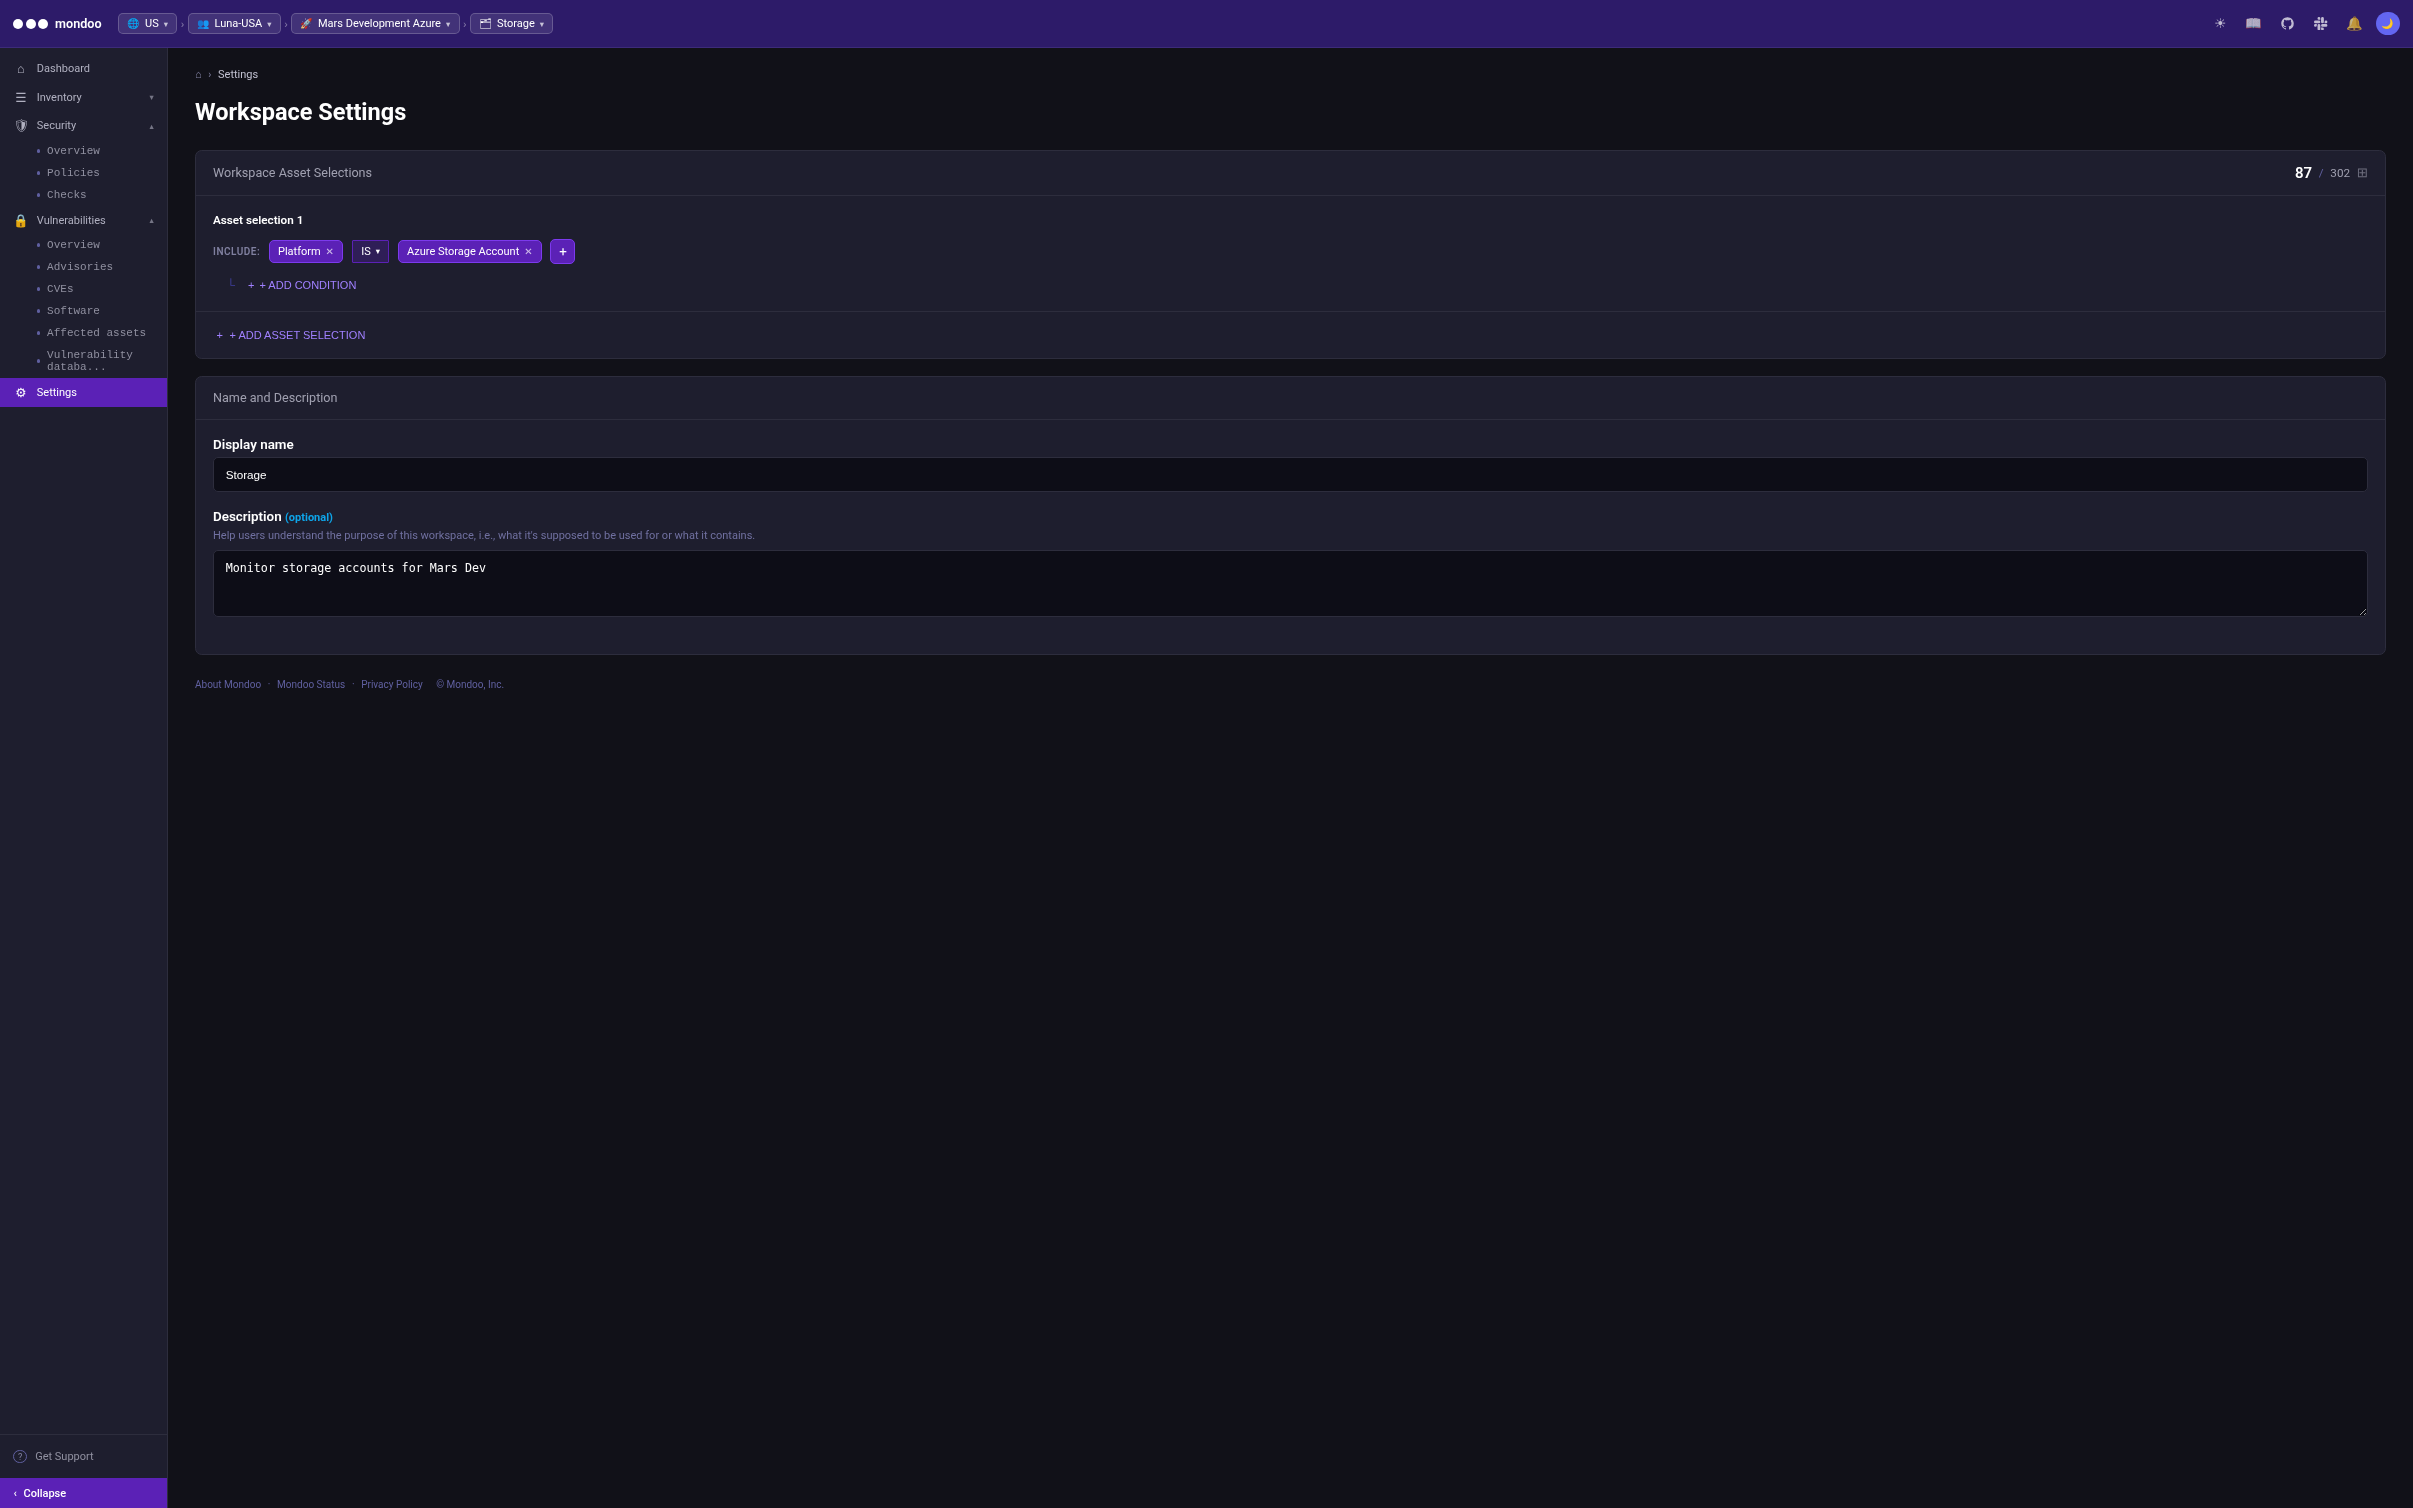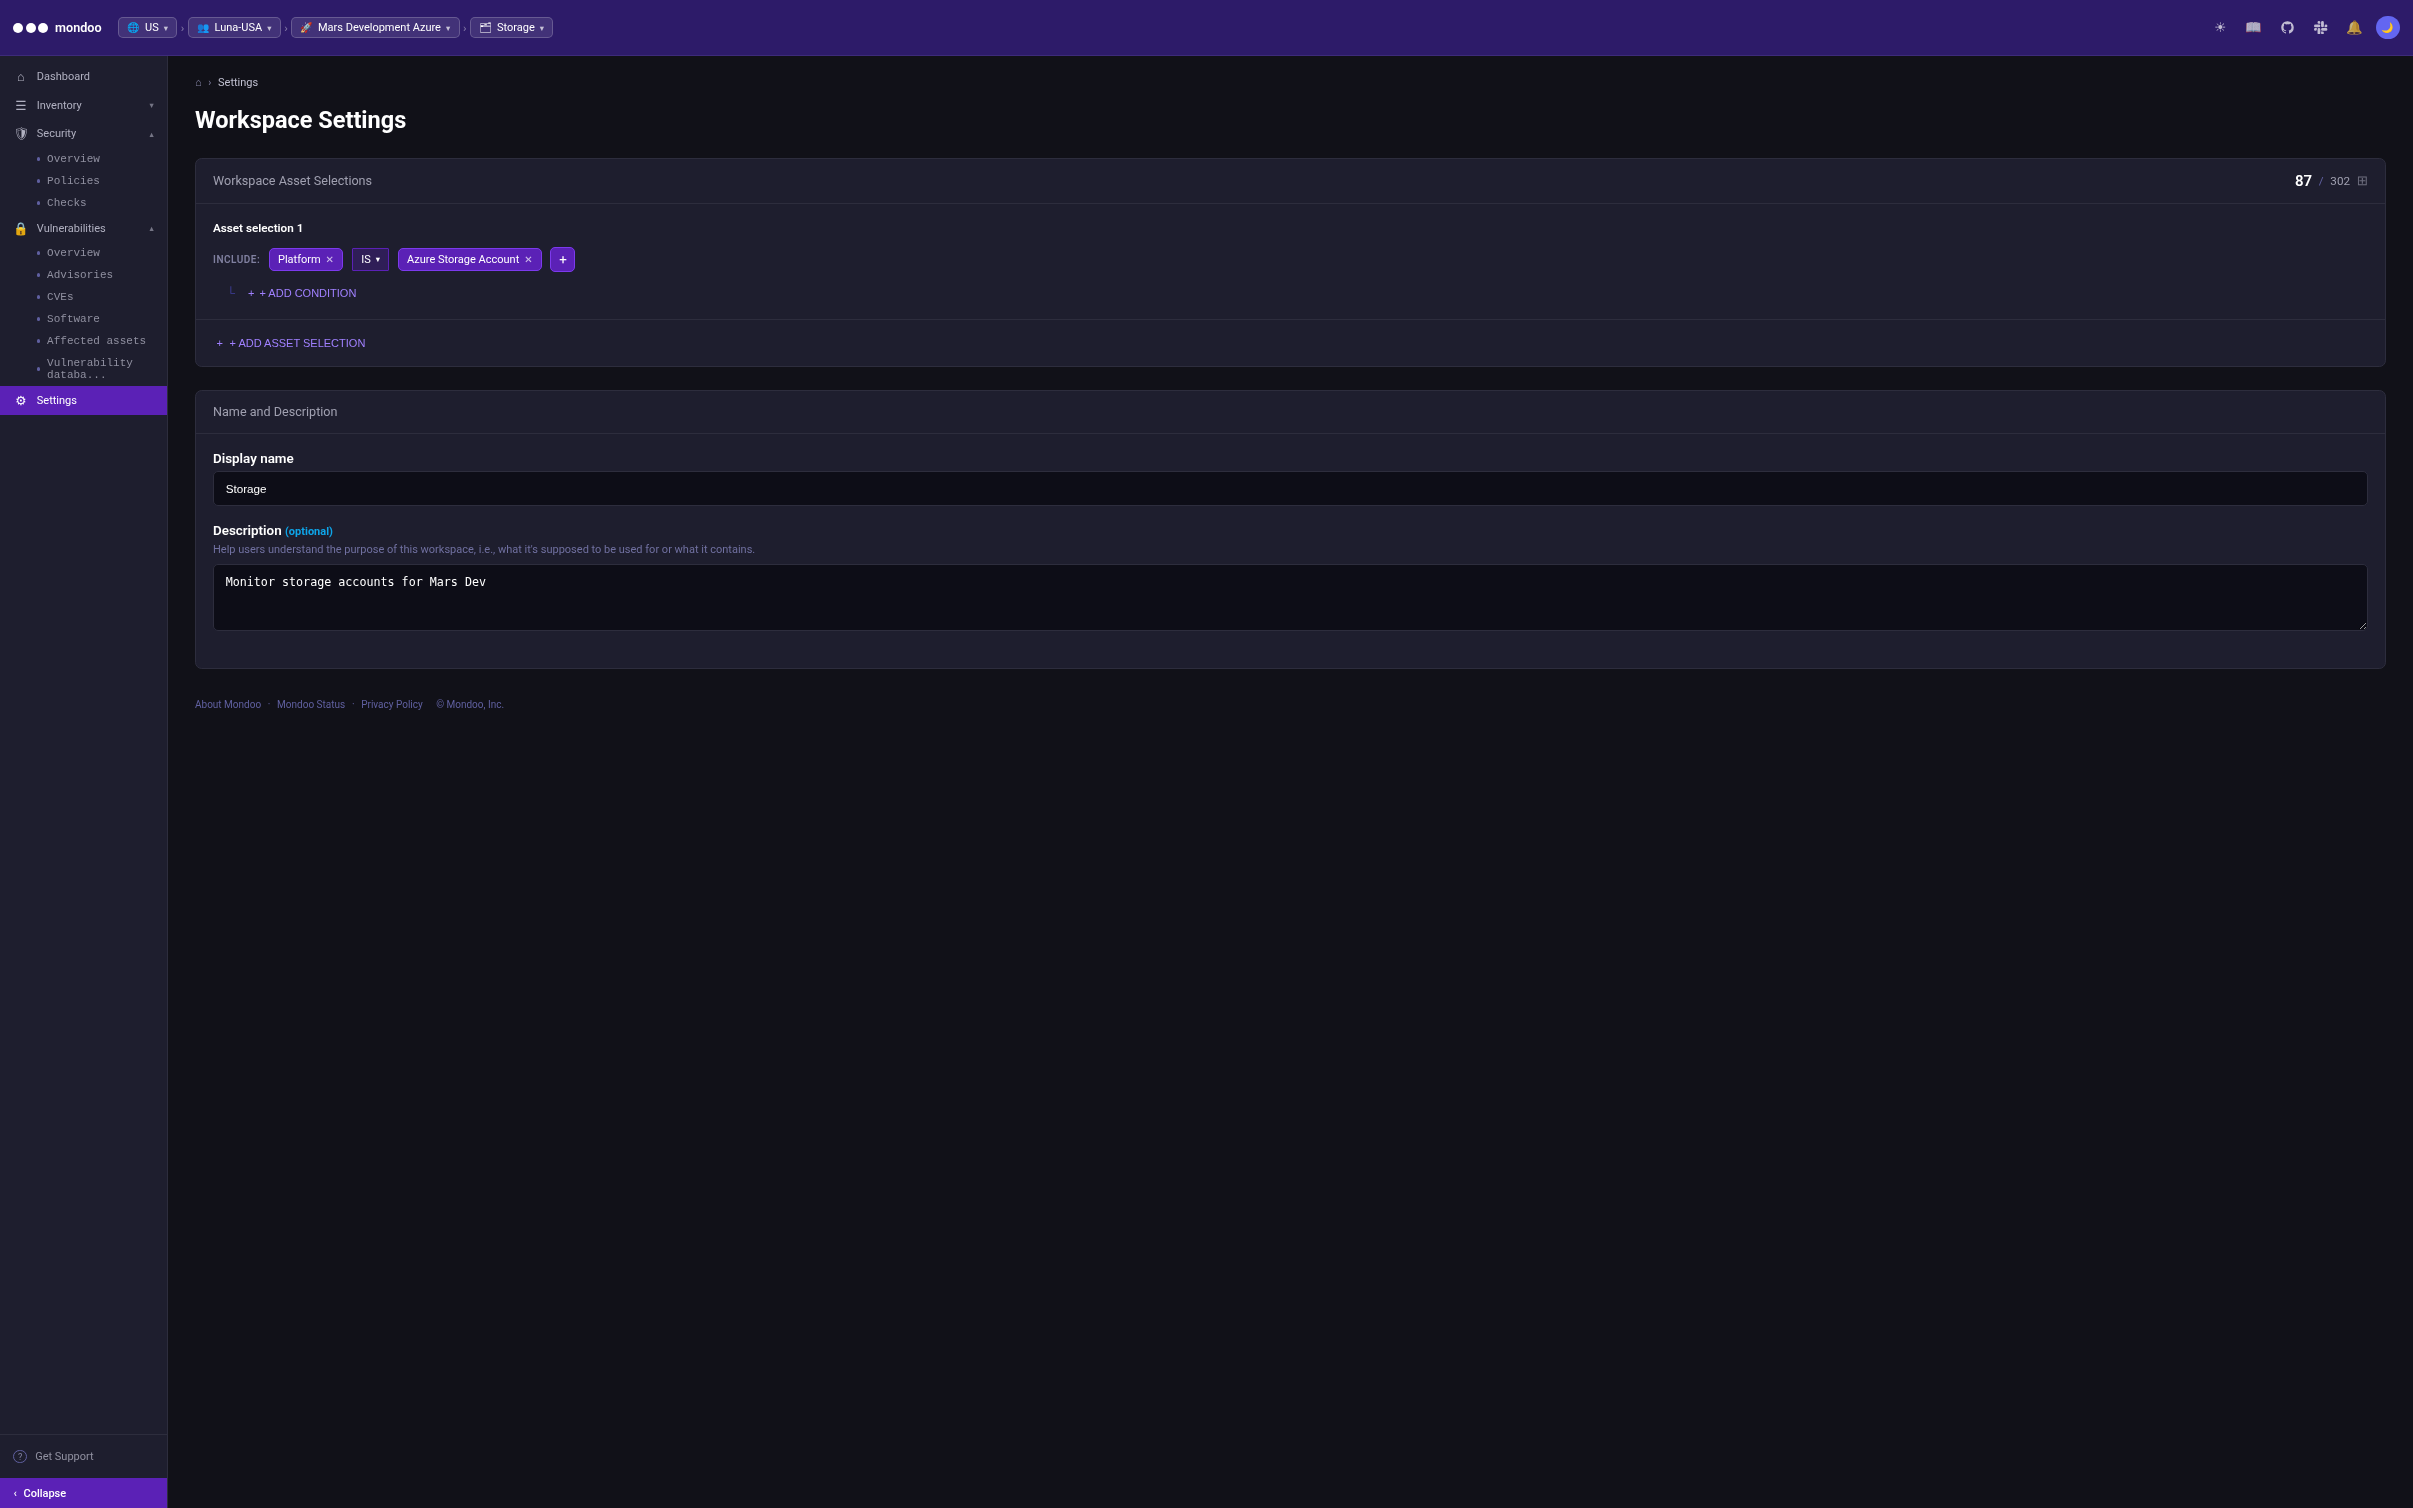--- a/index.html
+++ b/index.html
@@ -8,21 +8,21 @@
       background: #1a1a2e;
       color: #e0e0e0;
       display: flex;
       flex-direction: column;
       height: 100vh;
       overflow: hidden;
     }
     
     .top-nav {
       background: #2d1b69;
-      height: 56px;
+      height: 48px;
       display: flex;
       align-items: center;
       padding: 0 13.4px;
       gap: 6.7px;
       flex-shrink: 0;
       border-bottom: 0.8px solid #3d2b7a;
     }
     .logo {
       display: flex;
       align-items: center;
@@ -209,21 +209,21 @@
       font-size: 23.5px;
       font-weight: 700;
       color: white;
       margin-bottom: 23.5px;
     }
     
     .section-card {
       background: #1e1e2e;
       border: 0.8px solid #2d2d3d;
       border-radius: 6.7px;
-      margin-bottom: 23px;
+      margin-bottom: 17px;
       overflow: hidden;
     }
     .section-header {
       display: flex;
       align-items: center;
       justify-content: space-between;
       padding: 13.4px 17px;
       border-bottom: 0.8px solid #2d2d3d;
     }
     .section-title {

